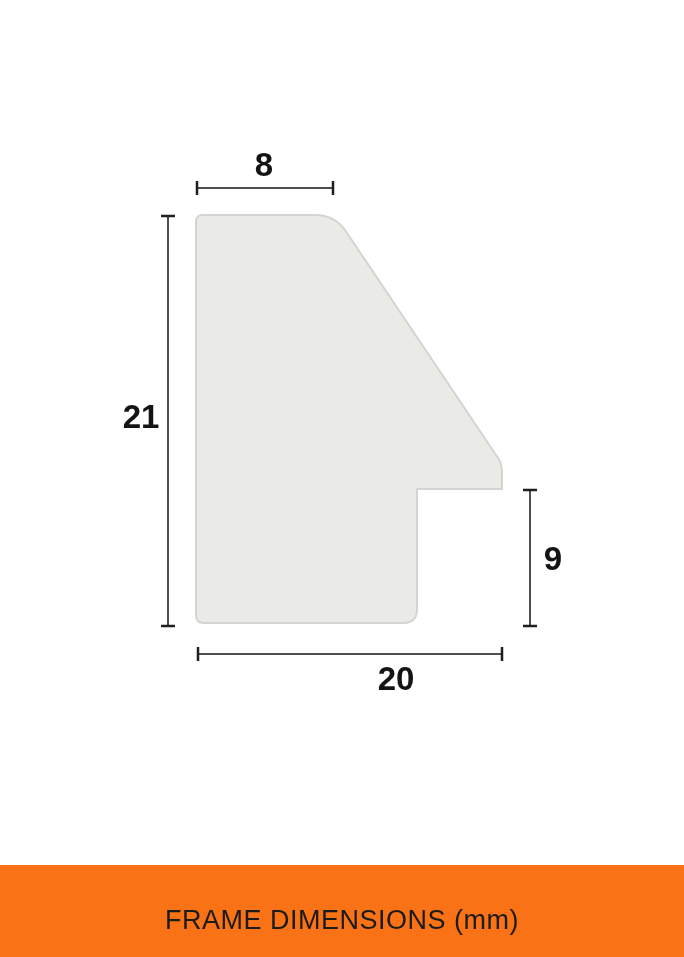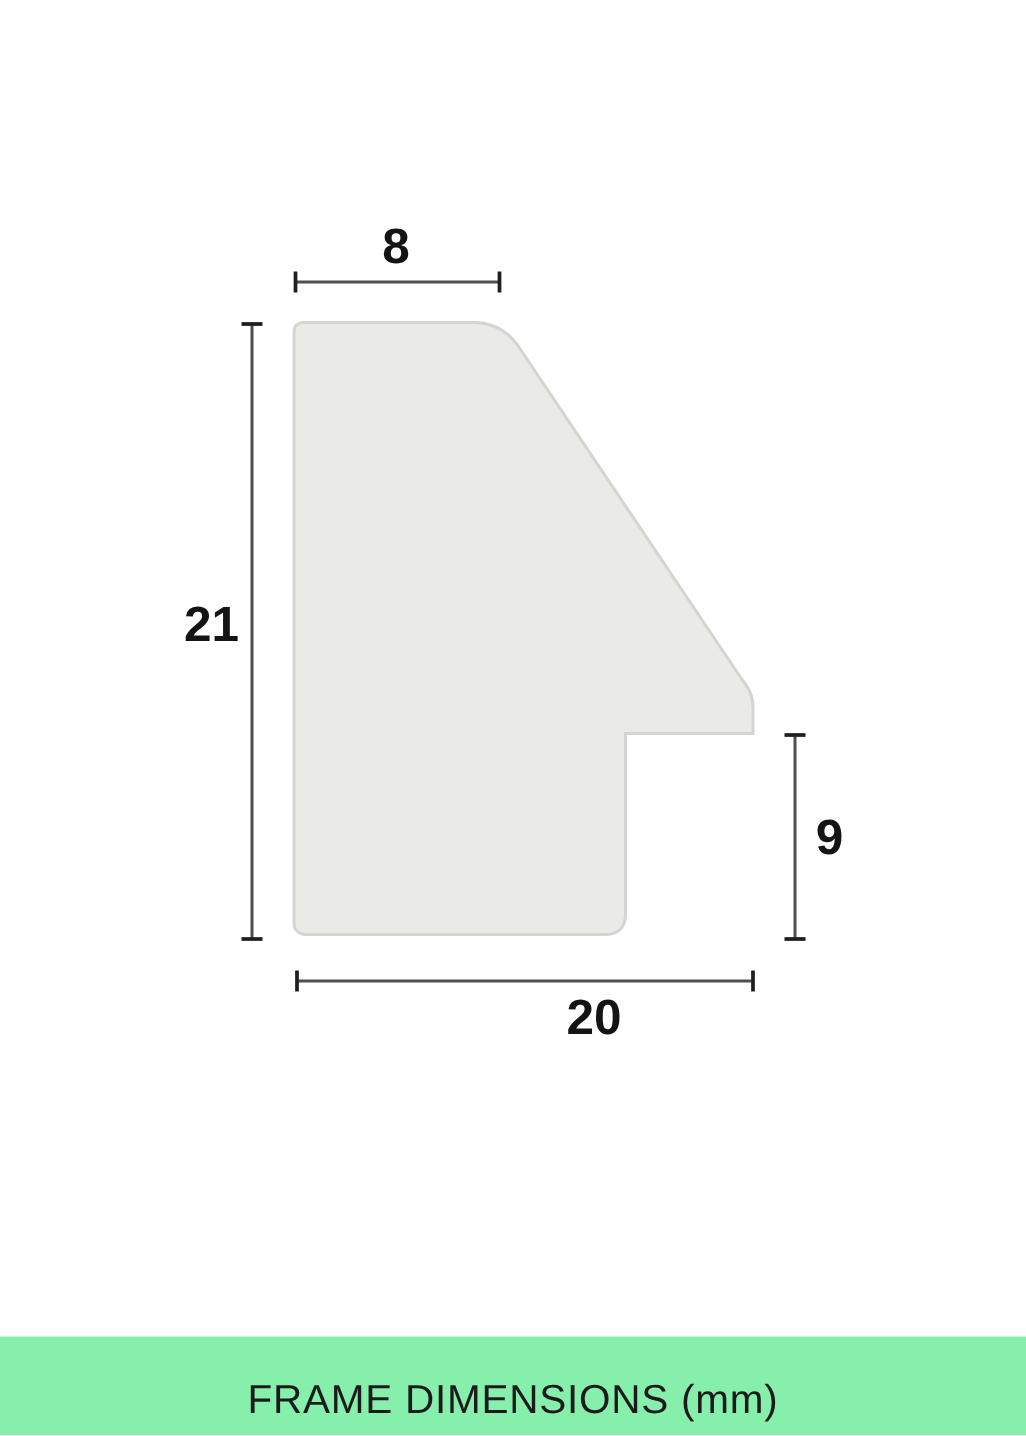--- a/index.html
+++ b/index.html
@@ -35,22 +35,22 @@
     line-height: 1;
     color: #141414;
     letter-spacing: 0px;
     white-space: nowrap;
   }
   .caption-bar {
     position: absolute;
     left: 0;
     bottom: 0;
     width: 684px;
-    height: 66px;
-    background: #86efac;
+    height: 92px;
+    background: #f97316;
     display: flex;
     align-items: center;
     justify-content: center;
     padding-top: 18px;
     box-sizing: border-box;
   }
   .caption-text {
     font-size: 27px;
     font-weight: 400;
     color: #1b1b1b;

